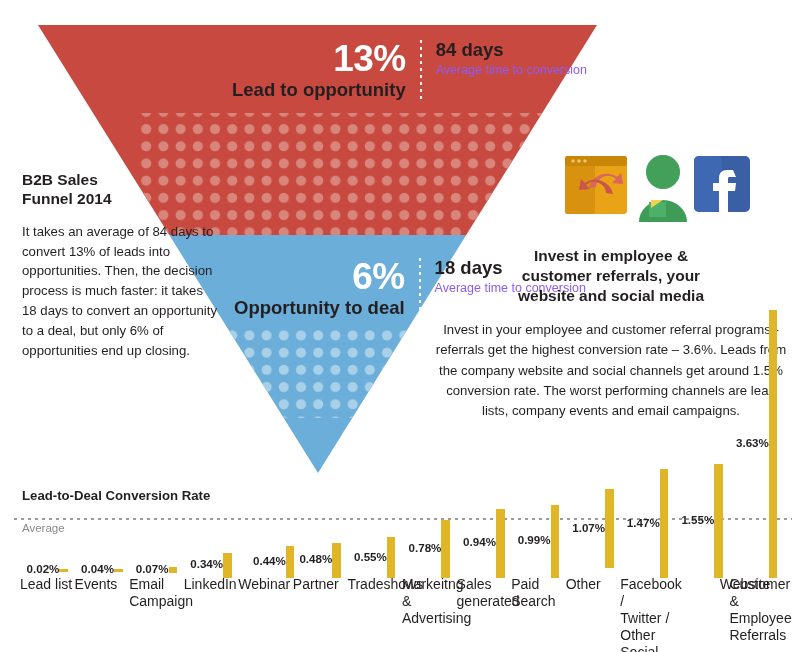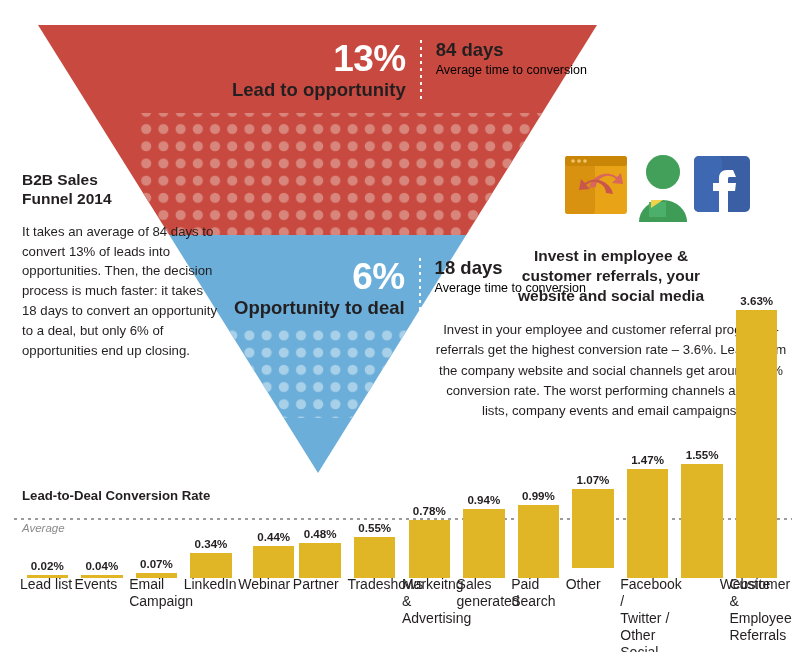--- a/index.html
+++ b/index.html
@@ -67,21 +67,21 @@
   .days {
     font-size: 18.5px;
     font-weight: bold;
     line-height: 1.1;
     color: #231f20;
     display: block;
   }
   .days-sub {
     font-size: 12.5px;
     line-height: 1.2;
-    color: #000000;
+    color: #8b5cf6;
     display: block;
     margin-top: 3px;
   }
 
   
   .left-copy {
     position: absolute;
     left: 22px; top: 170px;
     width: 195px;
   }
@@ -145,32 +145,31 @@
     left: 14px; top: 38px;
     width: 778px; height: 2px;
     background-image: linear-gradient(to right, #9b9b9b 0 3px, transparent 3px 7px);
     background-size: 7px 2px;
   }
   .avg-label {
     position: absolute;
     left: 22px; top: 42px;
     font-size: 11.5px;
     color: #8a8a8a;
-    font-style: italic;
   }
   .plot {
     position: absolute;
     left: 0; top: 0;
     width: 800px; height: 172px;
   }
   .bar-col {
     position: absolute;
     bottom: 0;
     display: flex;
-    flex-direction: column;
+    flex-direction: row;
     align-items: center;
     justify-content: flex-end;
   }
   .bar-val {
     font-size: 11.6px;
     font-weight: bold;
     color: #231f20;
     margin-bottom: 3px;
     white-space: nowrap;
   }

